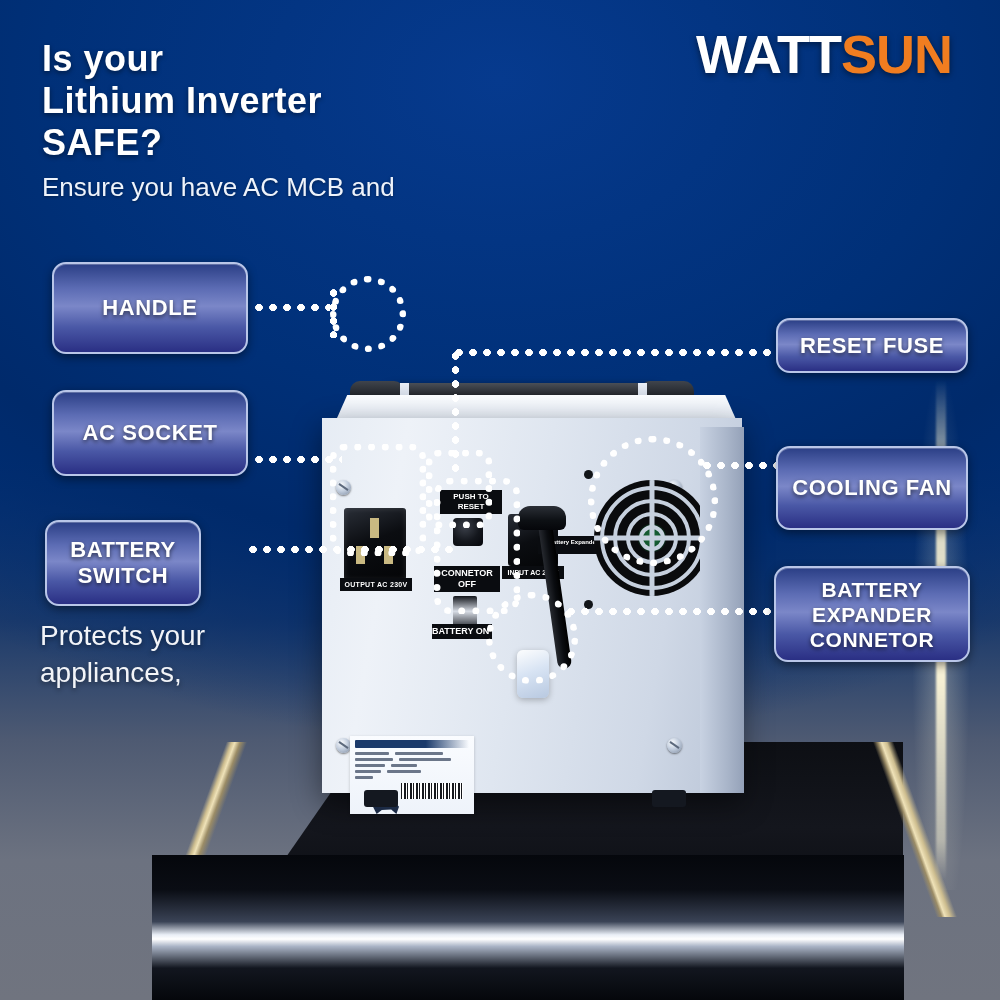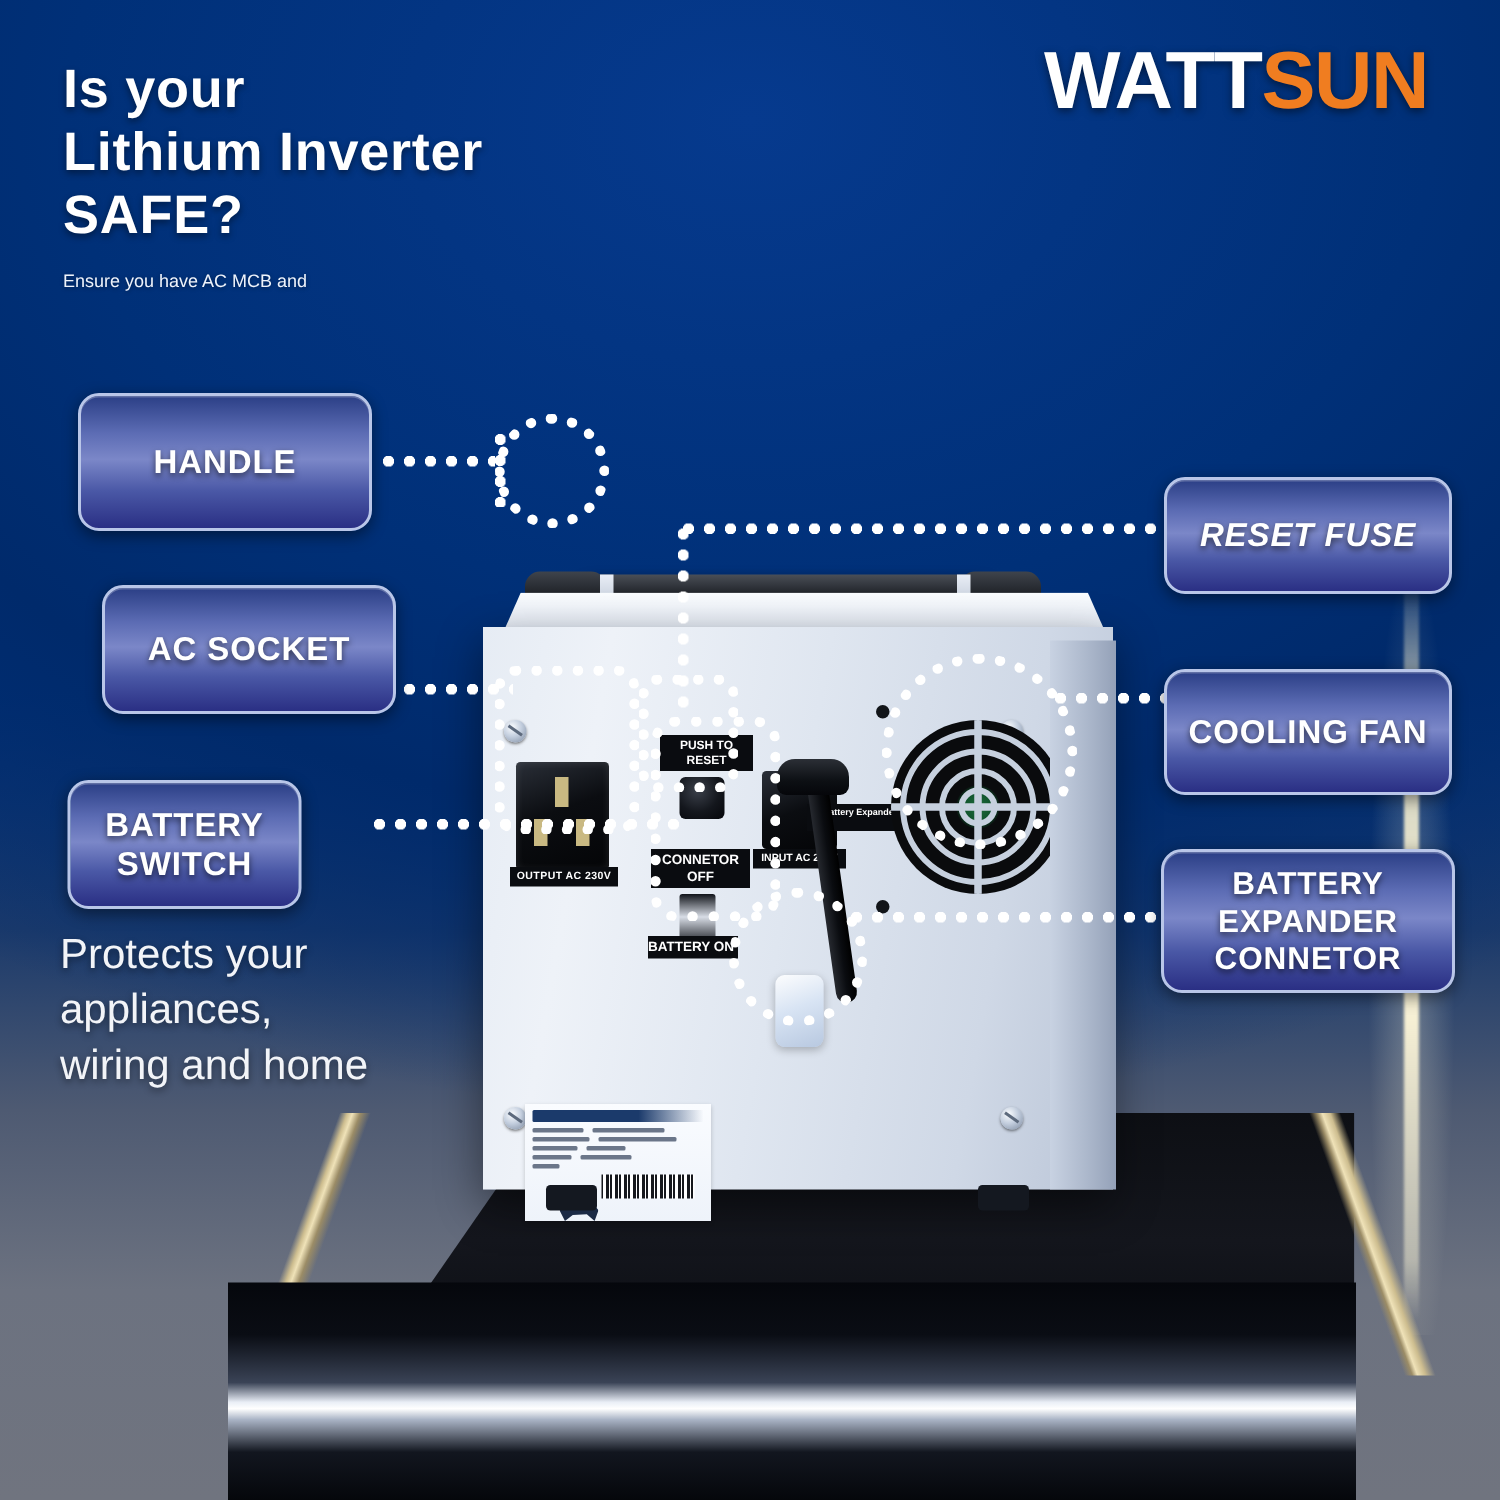--- a/index.html
+++ b/index.html
@@ -12,21 +12,21 @@
       linear-gradient(180deg,#003078 0%,#003078 46%,#1b3a6b 62%,#4e5a72 74%,#6c7280 86%,#70747f 100%);
   }
 
   
   #headline{position:absolute;left:42px;top:38px;width:520px;}
   .h-line{
     color:#ffffff;font-size:36px;line-height:42px;font-weight:700;
     letter-spacing:.5px;text-shadow:0 2px 5px rgba(0,0,0,.45);
   }
   #sub{margin-top:10px;}
-  .s-line{color:#eef3fb;font-size:12px;line-height:27px;font-weight:400;
+  .s-line{color:#eef3fb;font-size:26px;line-height:27px;font-weight:400;
     text-shadow:0 1px 3px rgba(0,0,0,.4);}
 
   
   #logo{position:absolute;right:48px;top:26px;font-size:54px;font-weight:700;
     letter-spacing:-1px;line-height:56px;white-space:nowrap;
     text-shadow:0 2px 6px rgba(0,0,0,.5);}
   #logo .w{color:#ffffff;}
   #logo .s{color:#f07d20;}
 
   
@@ -43,23 +43,23 @@
     display:flex;align-items:center;justify-content:center;text-align:center;
     padding:6px 10px;
   }
   .callout span{
     color:#ffffff;font-weight:700;font-size:22px;line-height:26px;letter-spacing:.6px;
     text-shadow:0 2px 4px rgba(0,0,0,.6);
   }
   .callout.small span{font-size:21px;line-height:25px;}
 
   #c-handle  {left:52px; top:262px; width:196px; height:92px;}
-  #c-acsocket{left:52px; top:390px; width:196px; height:86px;margin-left:16px;}
+  #c-acsocket{left:52px; top:390px; width:196px; height:86px;}
   #c-batsw   {left:45px; top:520px; width:156px; height:86px;}
-  #c-reset   {left:776px;top:318px; width:192px; height:78px;font-style:italic;}
+  #c-reset   {left:776px;top:318px; width:192px; height:55px;}
   #c-fan     {left:776px;top:446px; width:192px; height:84px;}
   #c-expander{left:774px;top:566px; width:196px; height:96px;}
 
   
   .dots-h, .dots-v{position:absolute;}
   .dots-h{
     height:7px;
     background-image:radial-gradient(circle, #ffffff 46%, rgba(255,255,255,0) 50%);
     background-size:14px 7px;background-repeat:repeat-x;
   }
@@ -233,21 +233,20 @@
     </div>
   </div>
 
   <div id="logo">
     <span class="w">WATT</span><span class="s">SUN</span>
   </div>
 
   <div id="tagline">
     <div class="t-line">Protects your</div>
     <div class="t-line">appliances,</div>
-    <div class="t-line">wiring and home</div>
   </div>
 
   <div id="light-glow-r"></div>
   <div id="light-strip-r"></div>
   <div id="pedestal-top"></div>
   <div id="ped-edge-l"></div>
   <div id="ped-edge-r"></div>
   <div id="pedestal-front"></div>
 
   <div id="unit">

